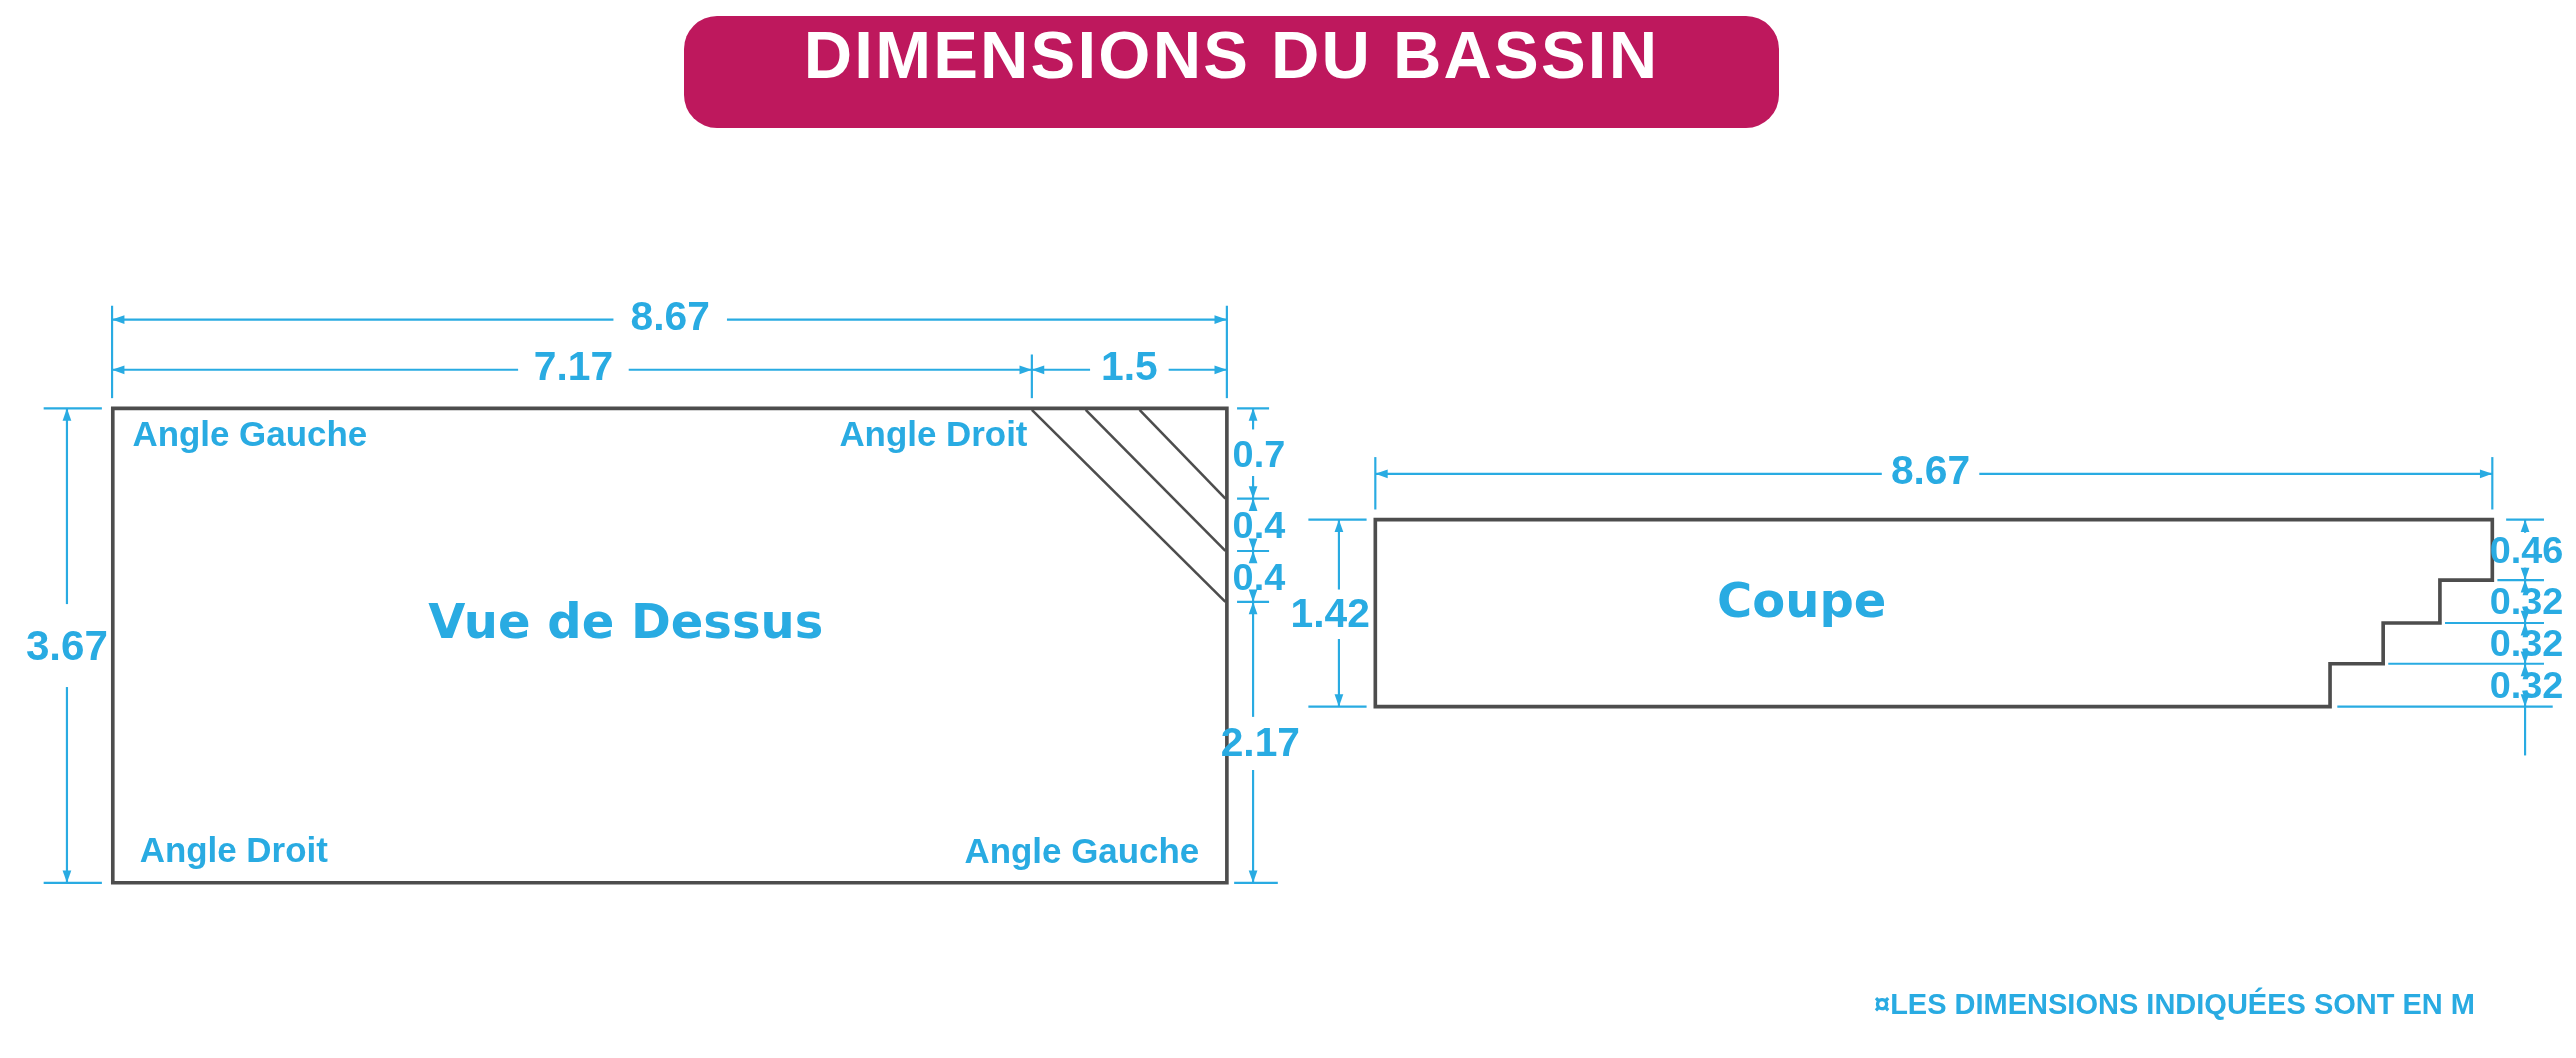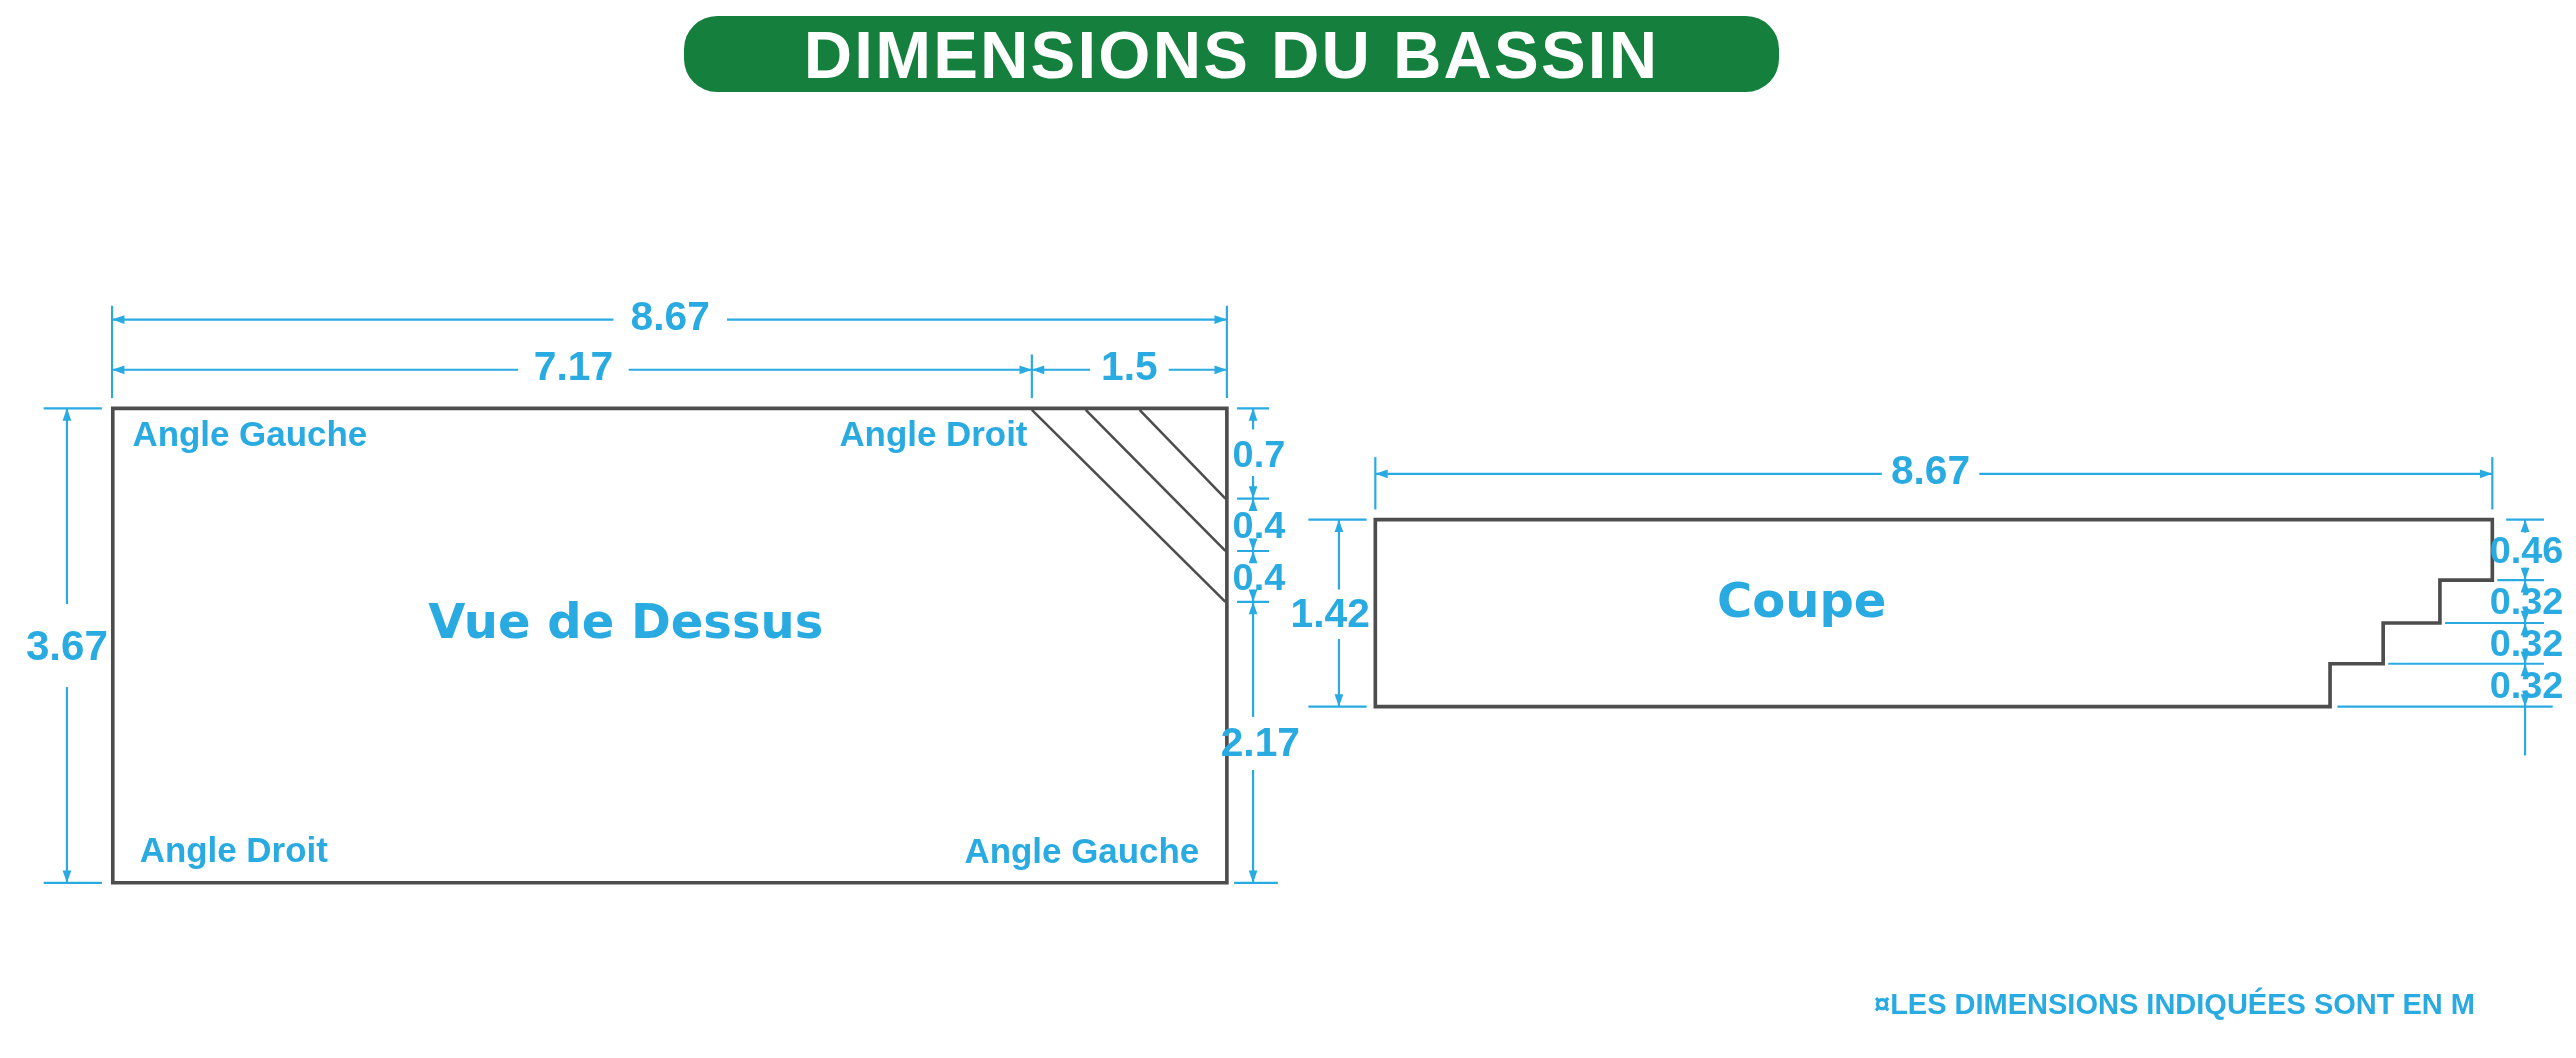--- a/index.html
+++ b/index.html
@@ -4,22 +4,22 @@
 <style>
   html,body{margin:0;padding:0;background:#ffffff;}
   #canvas{
     position:relative;
     width:2576px;height:1059px;
     background:#ffffff;
     overflow:hidden;
     font-family:"Liberation Sans",sans-serif;
   }
   #title-banner{
-    position:absolute;left:684px;top:16px;width:1095px;height:76px;
-    background:#15803d;border-radius:33px;
+    position:absolute;left:684px;top:16px;width:1095px;height:112px;
+    background:#be185d;border-radius:33px;
     display:flex;align-items:flex-start;justify-content:center;
   }
   #title-banner .title-text{
     color:#ffffff;font-size:67px;font-weight:bold;letter-spacing:2.2px;
     font-family:"Liberation Sans",sans-serif;white-space:nowrap;
   }
   #footnote{
     position:absolute;left:1874px;top:988px;
     color:#29ABE2;font-size:29px;font-weight:bold;letter-spacing:0px;
     font-family:"Liberation Sans",sans-serif;white-space:nowrap;

